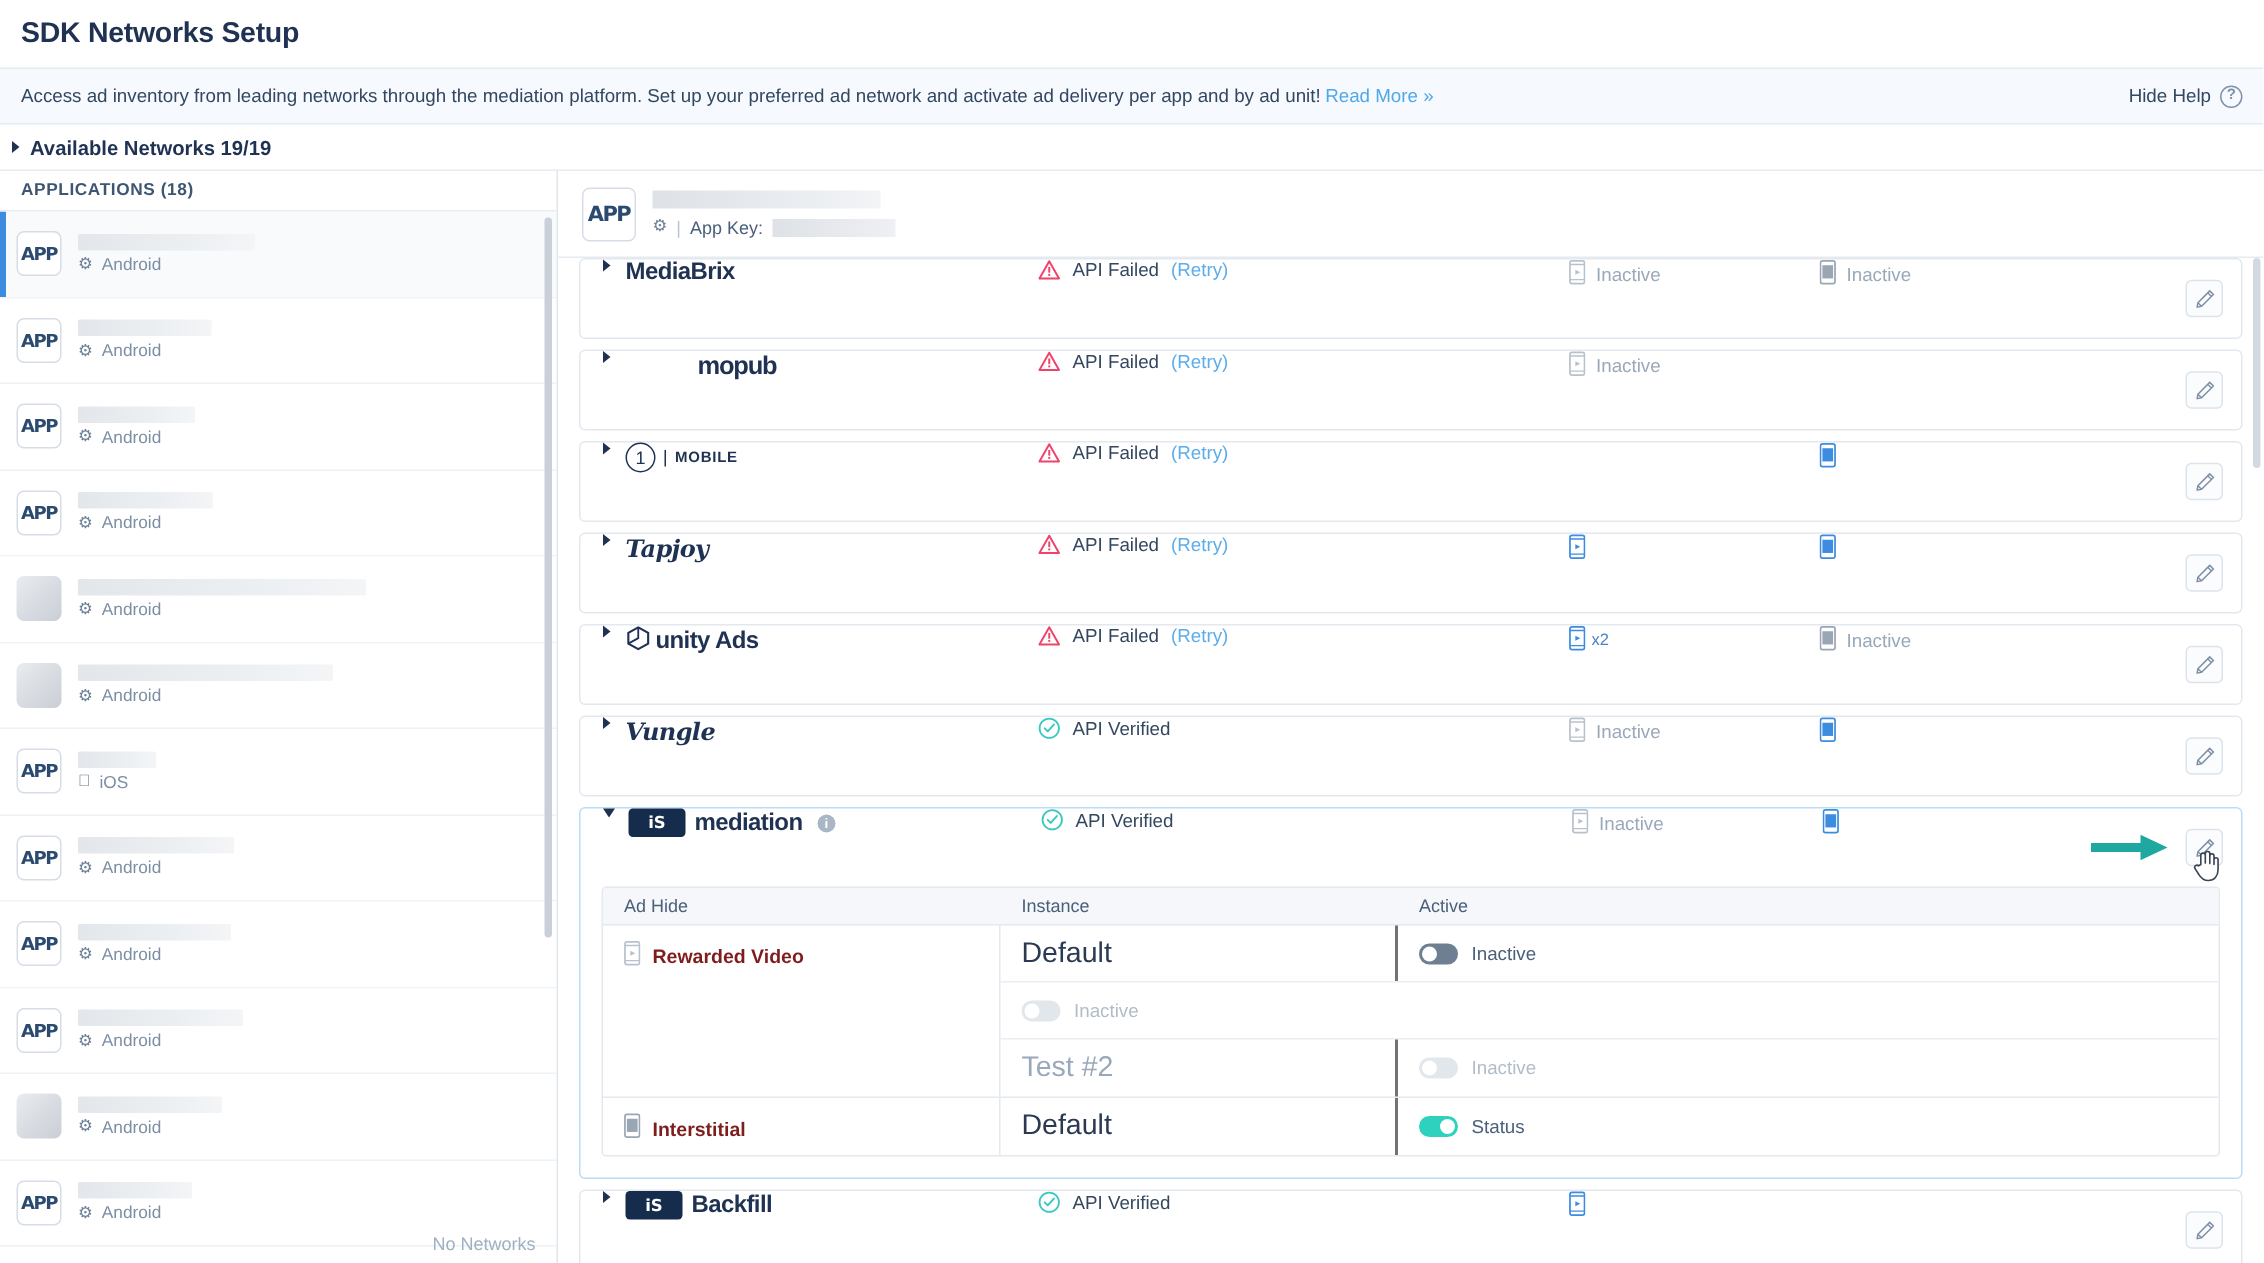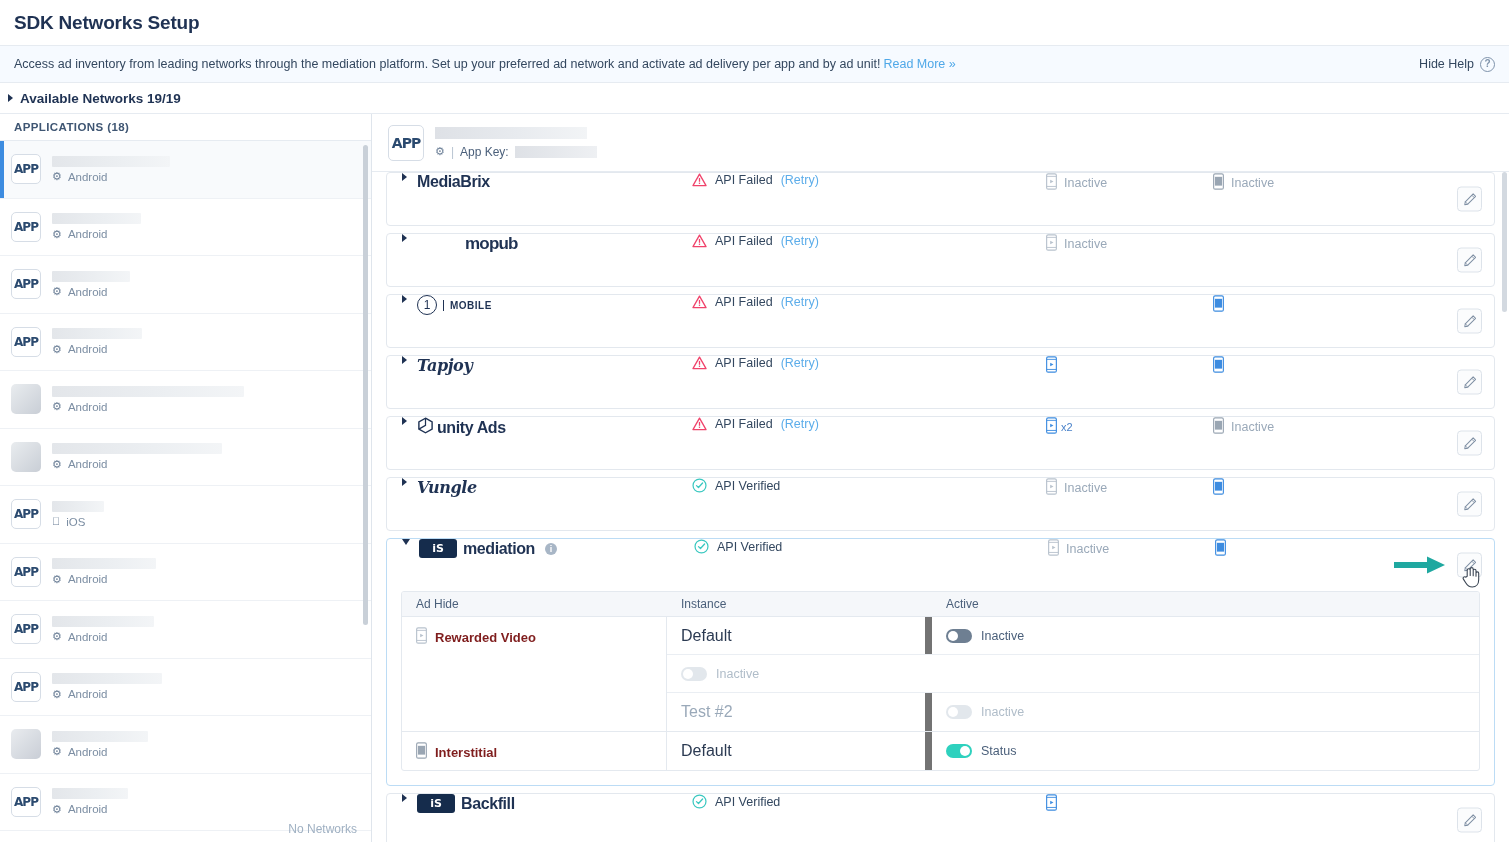--- a/index.html
+++ b/index.html
@@ -261,22 +261,22 @@
     padding: 0 14px; font-size: 13px; color: #7f1d1d; font-weight: 600;
   }
   .inst-rows { flex: 1; }
   .inst-row {
     display: flex; align-items: center; height: 38px;
     border-bottom: 1px solid #eaeef3;
   }
   .inst-row:last-child { border-bottom: none; }
   .inst-name {
     width: 265px; flex: 0 0 265px; padding-left: 14px;
-    font-size: 16px; color: #2b3a52;
-    border-right: 7px solid #737373; height: 100%;
+    font-size: 19px; color: #2b3a52;
+    border-right: 2px solid #737373; height: 100%;
     display: flex; align-items: center;
   }
   .inst-name.muted { color: #9aa9b9; }
   .inst-status {
     flex: 1; display: flex; align-items: center; gap: 9px;
     padding-left: 14px; font-size: 12.5px; color: #4a5f7a;
   }
   .inst-status.muted { color: #b0bdc9; }
   .toggle {
     width: 26px; height: 14px; border-radius: 8px; position: relative;

